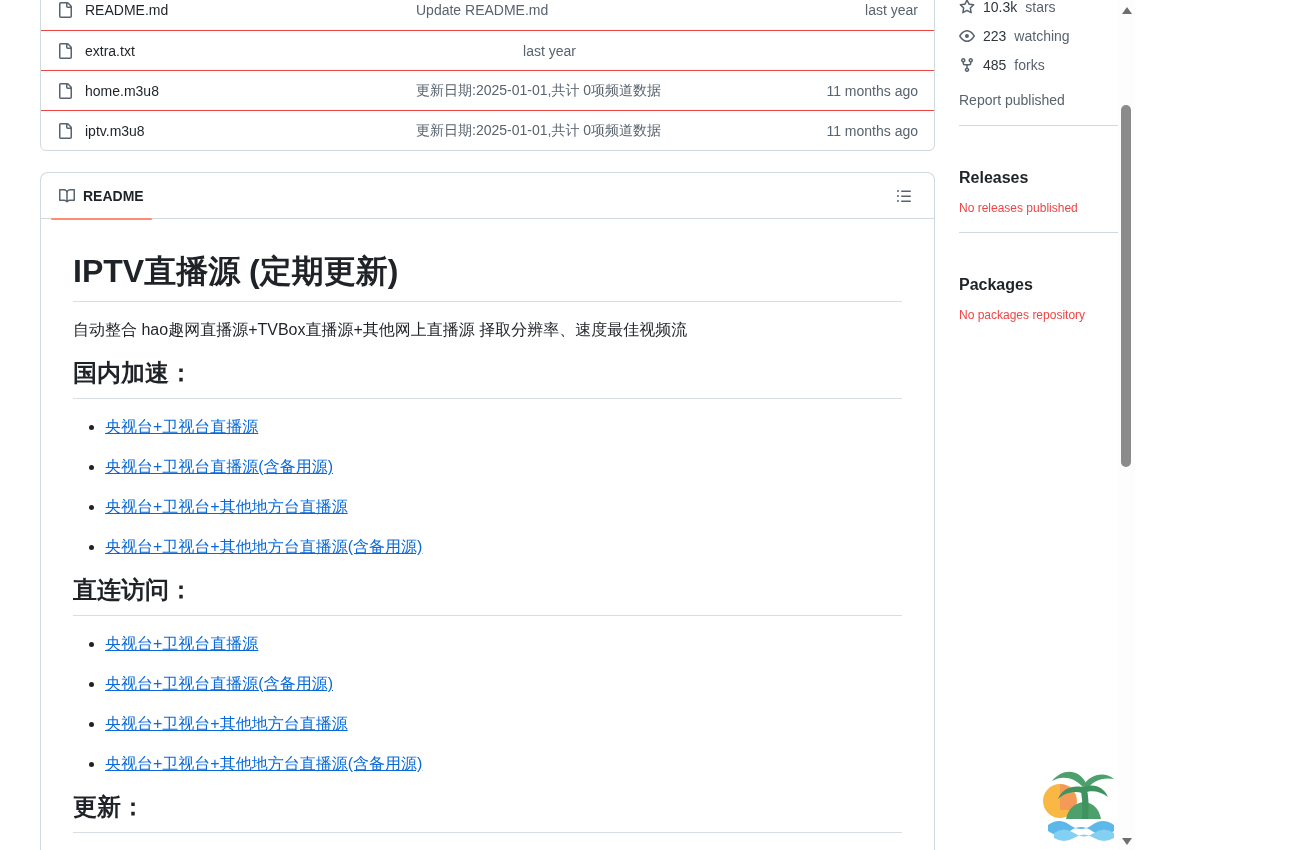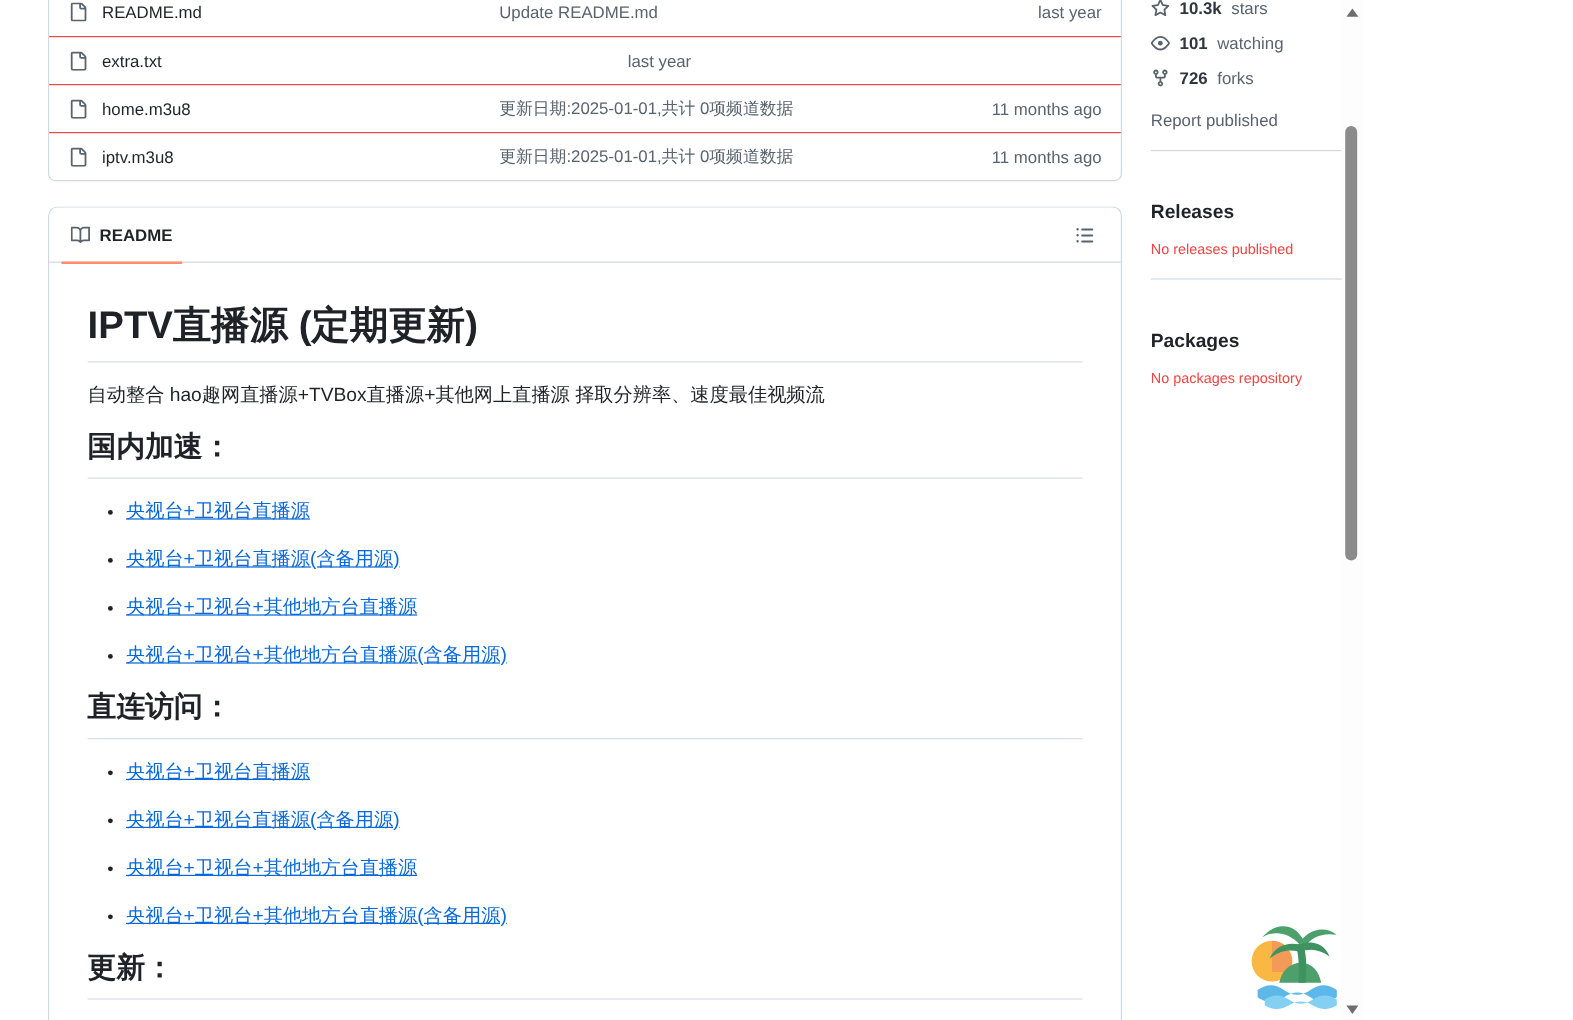--- a/index.html
+++ b/index.html
@@ -68,21 +68,21 @@
   .markdown li { margin:16px 0; }
   .markdown a { color:#0969da; text-decoration:underline; }
 
   
   .sidebar { position:absolute; left:959px; top:-5px; width:298px; font-size:14px; }
   .stat-row {
     display:flex; align-items:center; gap:8px; height:24px; margin-bottom:5px;
     color:#59636e; cursor:pointer;
   }
   .stat-row .octicon { color:#59636e; flex:none; }
-  .stat-value { font-weight:700; color:#2f363d; }
+  .stat-value { font-weight:400; color:#2f363d; }
   .report-link { display:inline-block; margin-top:10px; color:#59636e; text-decoration:none; cursor:pointer; }
   .sidebar hr { border:none; border-top:1px solid #d1d9e0; margin:17px 0; }
   .sidebar h3 { font-size:16px; font-weight:600; color:#1f2328; margin-bottom:14px; }
   .sidebar .empty-note { font-size:12px; color:#ef4444; margin-bottom:2px; }
   .sb-section { padding-top:2px;margin-top:41px; }
 
   
   .watermark {
     position:absolute; left:1038px; top:757px; display:flex; align-items:center;
     gap:8px; opacity:0.92; pointer-events:none;
@@ -206,28 +206,28 @@
       <svg class="octicon" width="16" height="16" viewBox="0 0 16 16" fill="currentColor">
           <path d="M8 .25a.75.75 0 0 1 .673.418l1.882 3.815 4.21.612a.75.75 0 0 1 .416 1.279l-3.046 2.97.719 4.192a.751.751 0 0 1-1.088.791L8 12.347l-3.766 1.98a.75.75 0 0 1-1.088-.79l.72-4.194L.818 6.374a.75.75 0 0 1 .416-1.28l4.21-.611L7.327.668A.75.75 0 0 1 8 .25Zm0 2.445L6.615 5.5a.75.75 0 0 1-.564.41l-3.097.45 2.24 2.184a.75.75 0 0 1 .216.664l-.528 3.084 2.769-1.456a.75.75 0 0 1 .698 0l2.77 1.456-.53-3.084a.75.75 0 0 1 .216-.664l2.24-2.183-3.096-.45a.75.75 0 0 1-.564-.41L8 2.694Z"></path>
         </svg>
       <span class="stat-value">10.3k</span>
       <span>stars</span>
     </div>
     <div class="stat-row">
       <svg class="octicon" width="16" height="16" viewBox="0 0 16 16" fill="currentColor">
           <path d="M8 2c1.981 0 3.671.992 4.933 2.078 1.27 1.091 2.187 2.345 2.637 3.023a1.62 1.62 0 0 1 0 1.798c-.45.678-1.367 1.932-2.637 3.023C11.67 13.008 9.981 14 8 14c-1.981 0-3.671-.992-4.933-2.078C1.797 10.83.88 9.576.43 8.898a1.62 1.62 0 0 1 0-1.798c.45-.677 1.367-1.931 2.637-3.022C4.33 2.992 6.019 2 8 2ZM1.679 7.932a.12.12 0 0 0 0 .136c.411.622 1.241 1.75 2.366 2.717C5.176 11.758 6.527 12.5 8 12.5c1.473 0 2.825-.742 3.955-1.715 1.124-.967 1.954-2.096 2.366-2.717a.12.12 0 0 0 0-.136c-.412-.621-1.242-1.75-2.366-2.717C10.824 4.242 9.473 3.5 8 3.5c-1.473 0-2.825.742-3.955 1.715-1.124.967-1.954 2.096-2.366 2.717ZM8 10a2 2 0 1 1-.001-3.999A2 2 0 0 1 8 10Z"></path>
         </svg>
-      <span class="stat-value">101</span>
+      <span class="stat-value">223</span>
       <span>watching</span>
     </div>
     <div class="stat-row">
       <svg class="octicon" width="16" height="16" viewBox="0 0 16 16" fill="currentColor">
           <path d="M5 5.372v.878c0 .414.336.75.75.75h4.5a.75.75 0 0 0 .75-.75v-.878a2.25 2.25 0 1 1 1.5 0v.878a2.25 2.25 0 0 1-2.25 2.25h-1.5v2.128a2.251 2.251 0 1 1-1.5 0V8.5h-1.5A2.25 2.25 0 0 1 3.5 6.25v-.878a2.25 2.25 0 1 1 1.5 0ZM5 3.25a.75.75 0 1 0-1.5 0 .75.75 0 0 0 1.5 0Zm6.75.75a.75.75 0 1 0 0-1.5.75.75 0 0 0 0 1.5Zm-3 8.75a.75.75 0 1 0-1.5 0 .75.75 0 0 0 1.5 0Z"></path>
         </svg>
-      <span class="stat-value">726</span>
+      <span class="stat-value">485</span>
       <span>forks</span>
     </div>
     <a class="report-link">Report published</a>
 
     <hr>
 
     <div class="sb-section">
       <h3>Releases</h3>
       <p class="empty-note">No releases published</p>
     </div>

